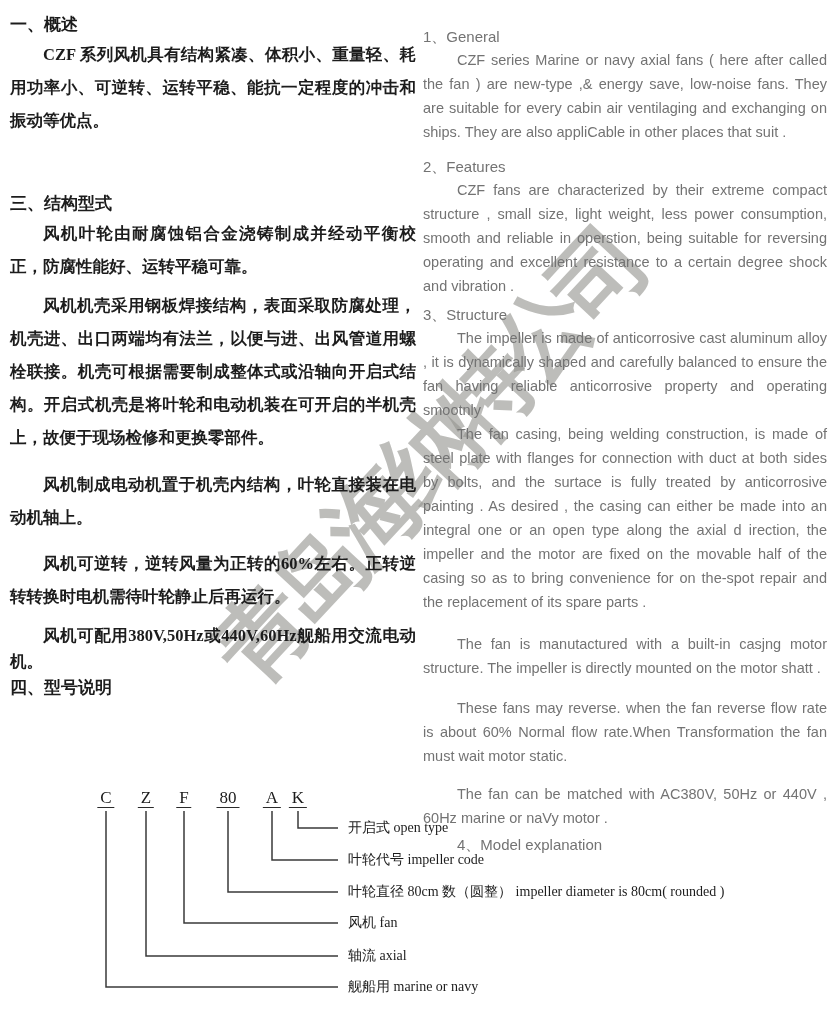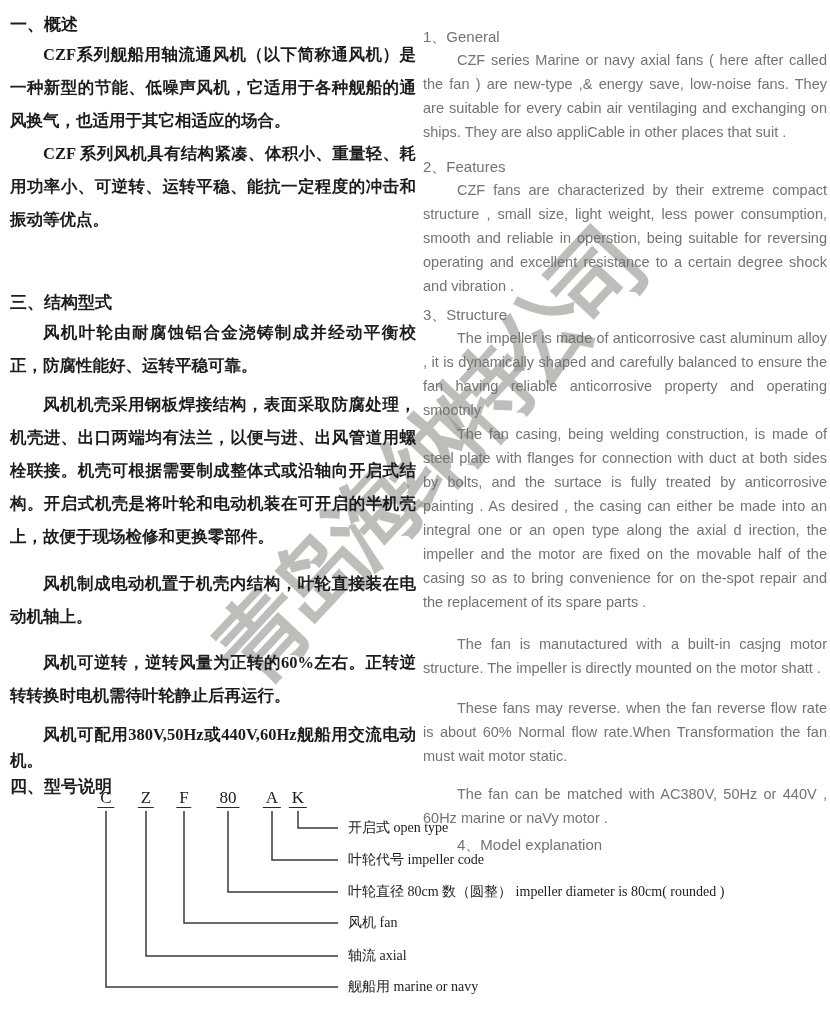--- a/index.html
+++ b/index.html
@@ -82,21 +82,20 @@
 </style>
 </head>
 <body>
 
 <div class="page">
 
   <div class="watermark">青岛海纳特公司</div>
 
   <div class="col col-left zh">
     <div class="zh-heading">一、概述</div>
-    <p class="indent">CZF系列舰船用轴流通风机（以下简称通风机）是一种新型的节能、低噪声风机，它适用于各种舰船的通风换气，也适用于其它相适应的场合。</p>
 
     <p class="indent">CZF 系列风机具有结构紧凑、体积小、重量轻、耗用功率小、可逆转、运转平稳、能抗一定程度的冲击和振动等优点。</p>
 
     <div class="zh-heading m-top-34">三、结构型式</div>
     <p class="indent">风机叶轮由耐腐蚀铝合金浇铸制成并经动平衡校正，防腐性能好、运转平稳可靠。</p>
     <p class="indent m-top-6">风机机壳采用钢板焊接结构，表面采取防腐处理，机壳进、出口两端均有法兰，以便与进、出风管道用螺栓联接。机壳可根据需要制成整体式或沿轴向开启式结构。开启式机壳是将叶轮和电动机装在可开启的半机壳上，故便于现场检修和更换零部件。</p>
     <p class="indent m-top-14">风机制成电动机置于机壳内结构，叶轮直接装在电动机轴上。</p>
     <p class="indent m-top-13">风机可逆转，逆转风量为正转的60%左右。正转逆转转换时电机需待叶轮静止后再运行。</p>
     <p class="p5">风机可配用380V,50Hz或440V,60Hz舰船用交流电动机。</p>
 

